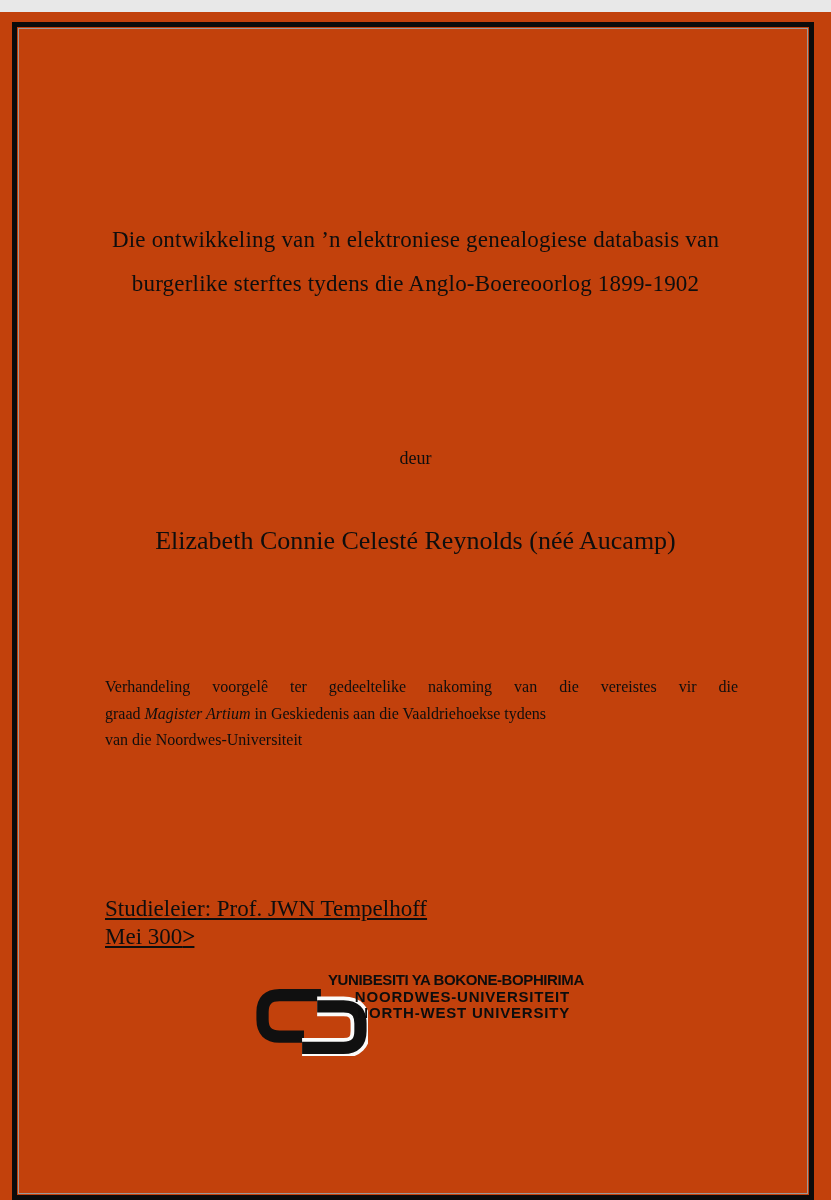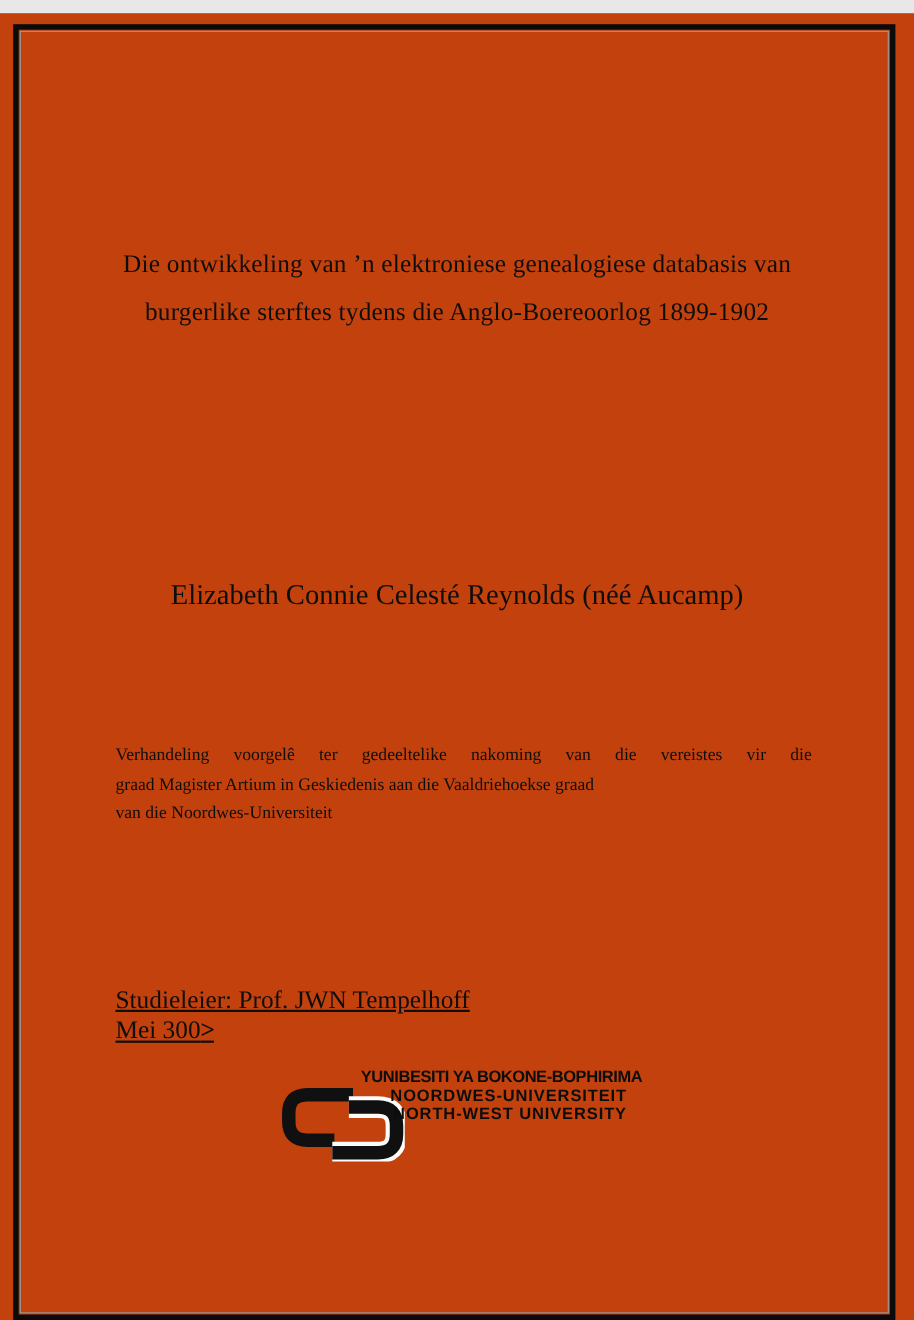--- a/index.html
+++ b/index.html
@@ -53,21 +53,21 @@
     position: absolute;
     left: 105px; top: 662px;
     width: 633px;
     font-size: 16px;
     line-height: 26.5px;
   }
   .submission .justified {
     text-align: justify;
     text-align-last: justify;
   }
-  .submission .italic { }
+  .submission .italic { font-style: italic; }
   .supervisor-block {
     position: absolute;
     left: 105px; top: 883px;
     font-size: 23px;
     line-height: 28px;
     text-decoration: underline;
   }
   .seven-glyph {
     font-weight: 700;
     letter-spacing: -1px;
@@ -101,26 +101,27 @@
 
   <div class="frame">
     <div class="frame-inner"></div>
   </div>
 
   <div class="title">
     <div>Die ontwikkeling van ’n elektroniese genealogiese databasis van</div>
     <div>burgerlike sterftes tydens die Anglo-Boereoorlog 1899-1902</div>
   </div>
 
+  <div class="byline">deur</div>
 
   <div class="author">Elizabeth Connie Celesté Reynolds (néé Aucamp)</div>
 
   <div class="submission">
     <div class="justified">Verhandeling voorgelê ter gedeeltelike nakoming van die vereistes vir die</div>
-    <div><span>graad </span><span class="italic">Magister Artium</span><span> in Geskiedenis aan die Vaaldriehoekse graad</span></div>
+    <div><span>graad </span><span class="italic">Magister Artium</span><span> in Geskiedenis aan die Vaaldriehoekse tydens</span></div>
     <div>van die Noordwes-Universiteit</div>
   </div>
 
   <div class="supervisor-block">
     <div>Studieleier: Prof. JWN Tempelhoff</div>
     <div><span>Mei 300</span><span class="seven-glyph">&gt;</span></div>
   </div>
 
   <div class="logo-mark">
     <svg viewBox="0 0 120 72" xmlns="http://www.w3.org/2000/svg" aria-hidden="true">

